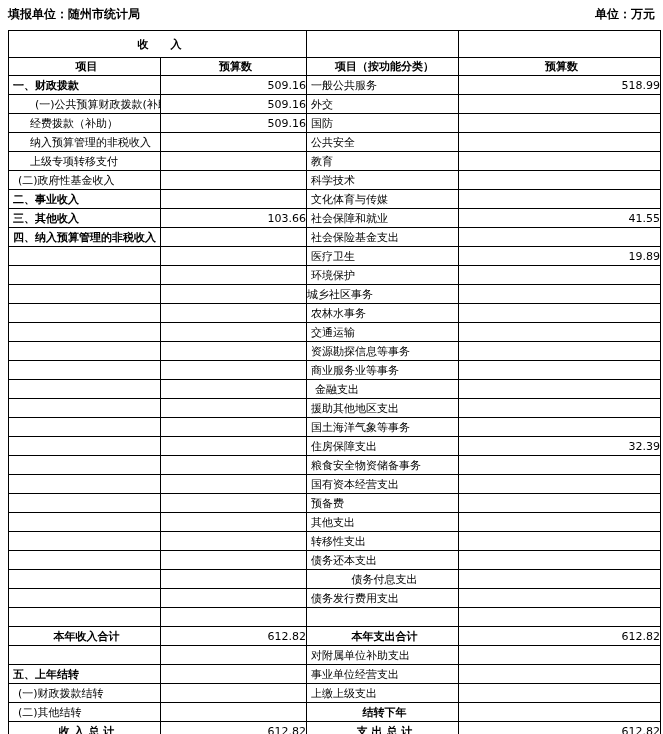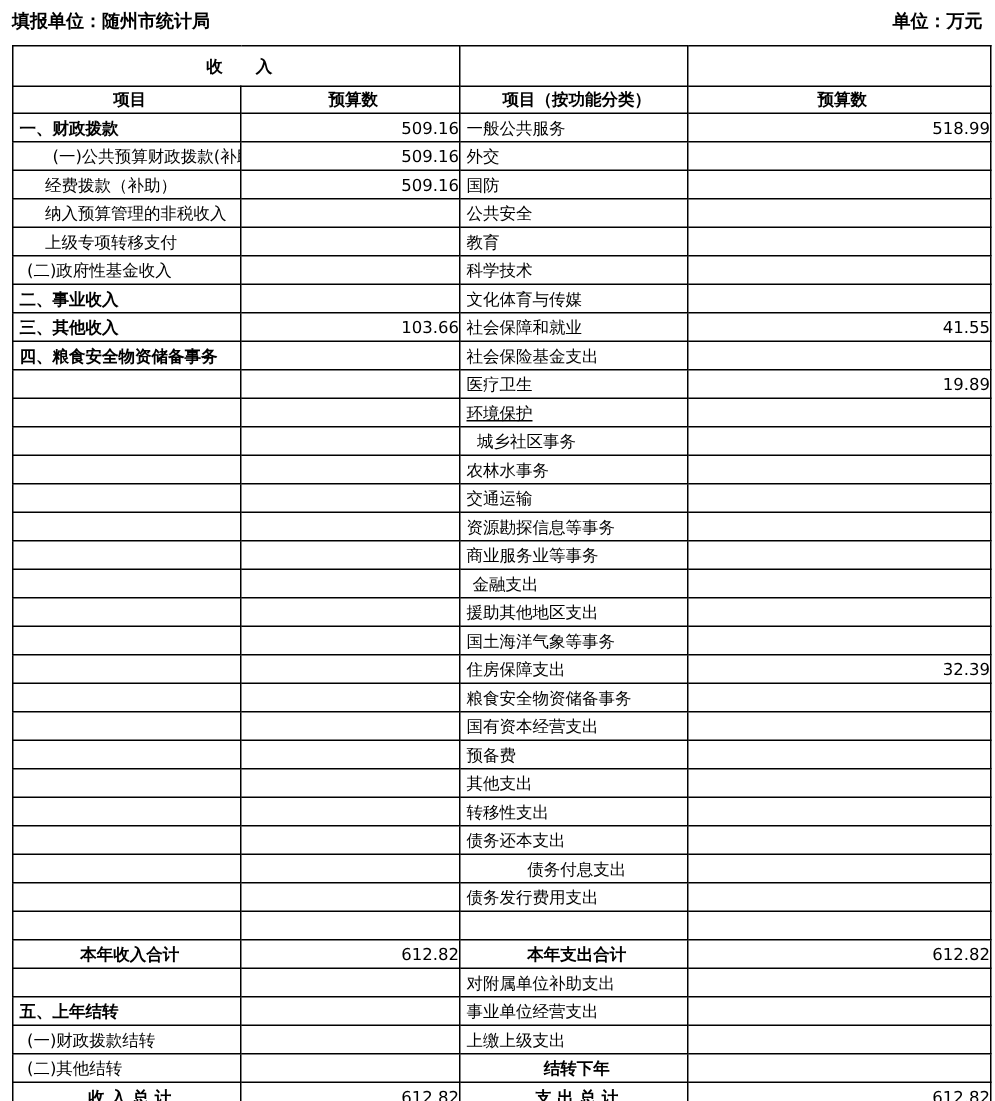--- a/index.html
+++ b/index.html
@@ -124,41 +124,41 @@
         <td class="" style="padding-left: 4px;">文化体育与传媒</td>
         <td class="val"></td>
       </tr>
       <tr class="row">
         <td class="b" style="padding-left: 4px;">三、其他收入</td>
         <td class="val">103.66</td>
         <td class="" style="padding-left: 4px;">社会保障和就业</td>
         <td class="val">41.55</td>
       </tr>
       <tr class="row">
-        <td class="b" style="padding-left: 4px;">四、粮食安全物资储备事务</td>
+        <td class="b" style="padding-left: 4px;">四、纳入预算管理的非税收入</td>
         <td class="val"></td>
         <td class="" style="padding-left: 4px;">社会保险基金支出</td>
         <td class="val"></td>
       </tr>
       <tr class="row">
         <td class="" style="padding-left: 4px;"></td>
         <td class="val"></td>
         <td class="" style="padding-left: 4px;">医疗卫生</td>
         <td class="val">19.89</td>
       </tr>
       <tr class="row">
         <td class="" style="padding-left: 4px;"></td>
         <td class="val"></td>
-        <td class="" style="padding-left: 4px; text-decoration: underline;">环境保护</td>
-        <td class="val"></td>
-      </tr>
-      <tr class="row">
-        <td class="" style="padding-left: 4px;"></td>
-        <td class="val"></td>
-        <td class="" style="padding-left: 11px;">城乡社区事务</td>
+        <td class="" style="padding-left: 4px;">环境保护</td>
+        <td class="val"></td>
+      </tr>
+      <tr class="row">
+        <td class="" style="padding-left: 4px;"></td>
+        <td class="val"></td>
+        <td class="" style="padding-left: 0;">城乡社区事务</td>
         <td class="val"></td>
       </tr>
       <tr class="row">
         <td class="" style="padding-left: 4px;"></td>
         <td class="val"></td>
         <td class="" style="padding-left: 4px;">农林水事务</td>
         <td class="val"></td>
       </tr>
       <tr class="row">
         <td class="" style="padding-left: 4px;"></td>

